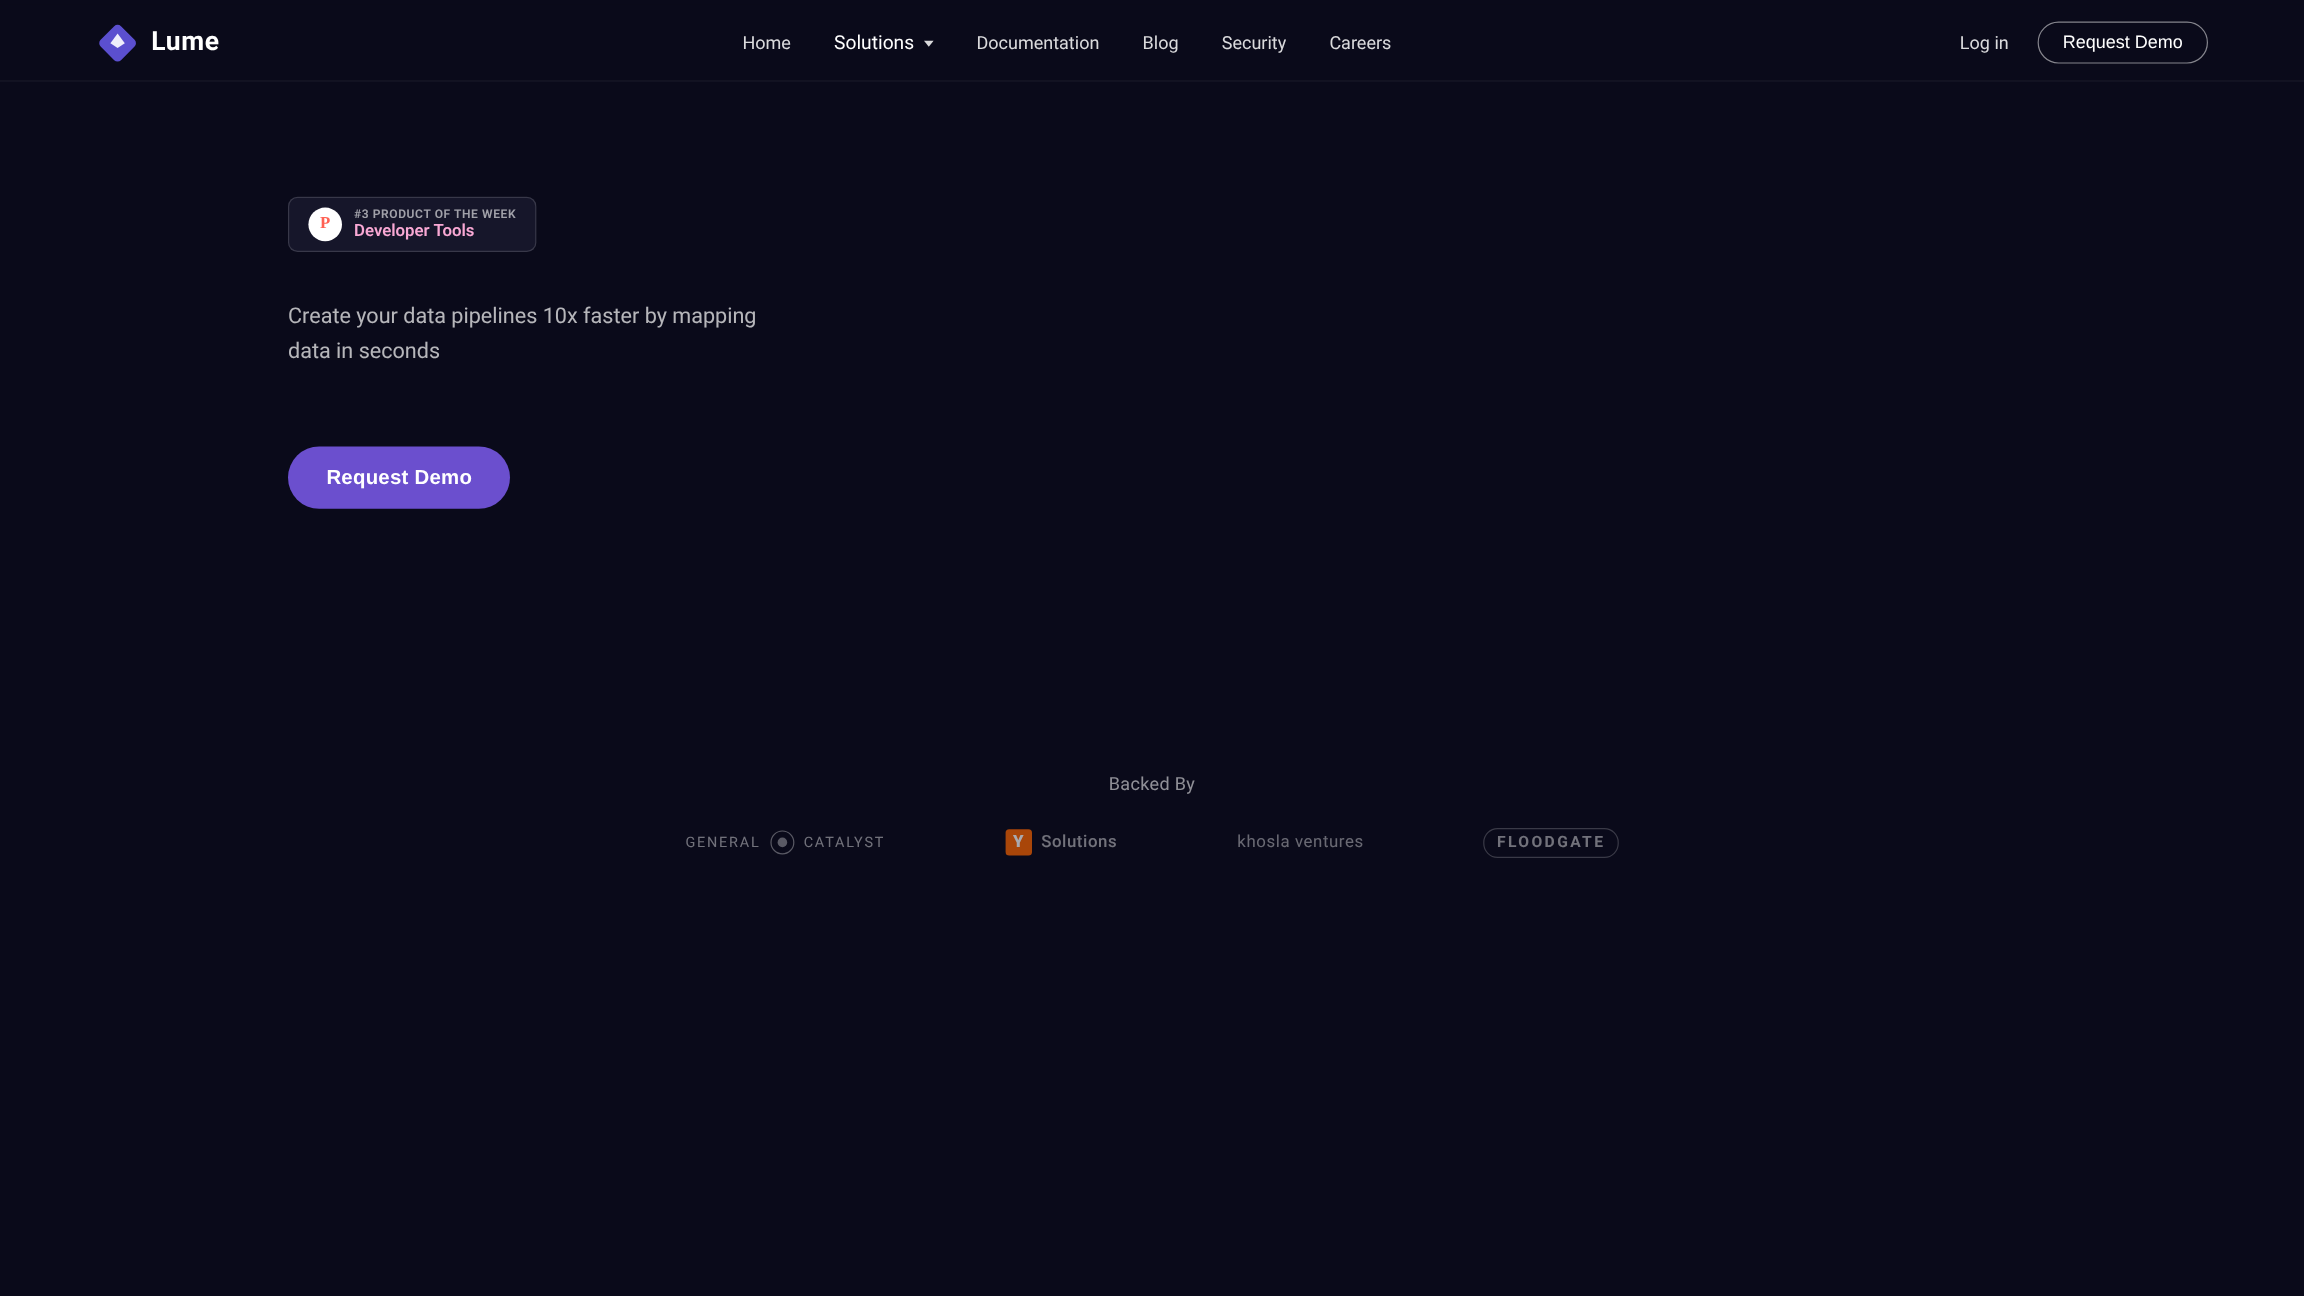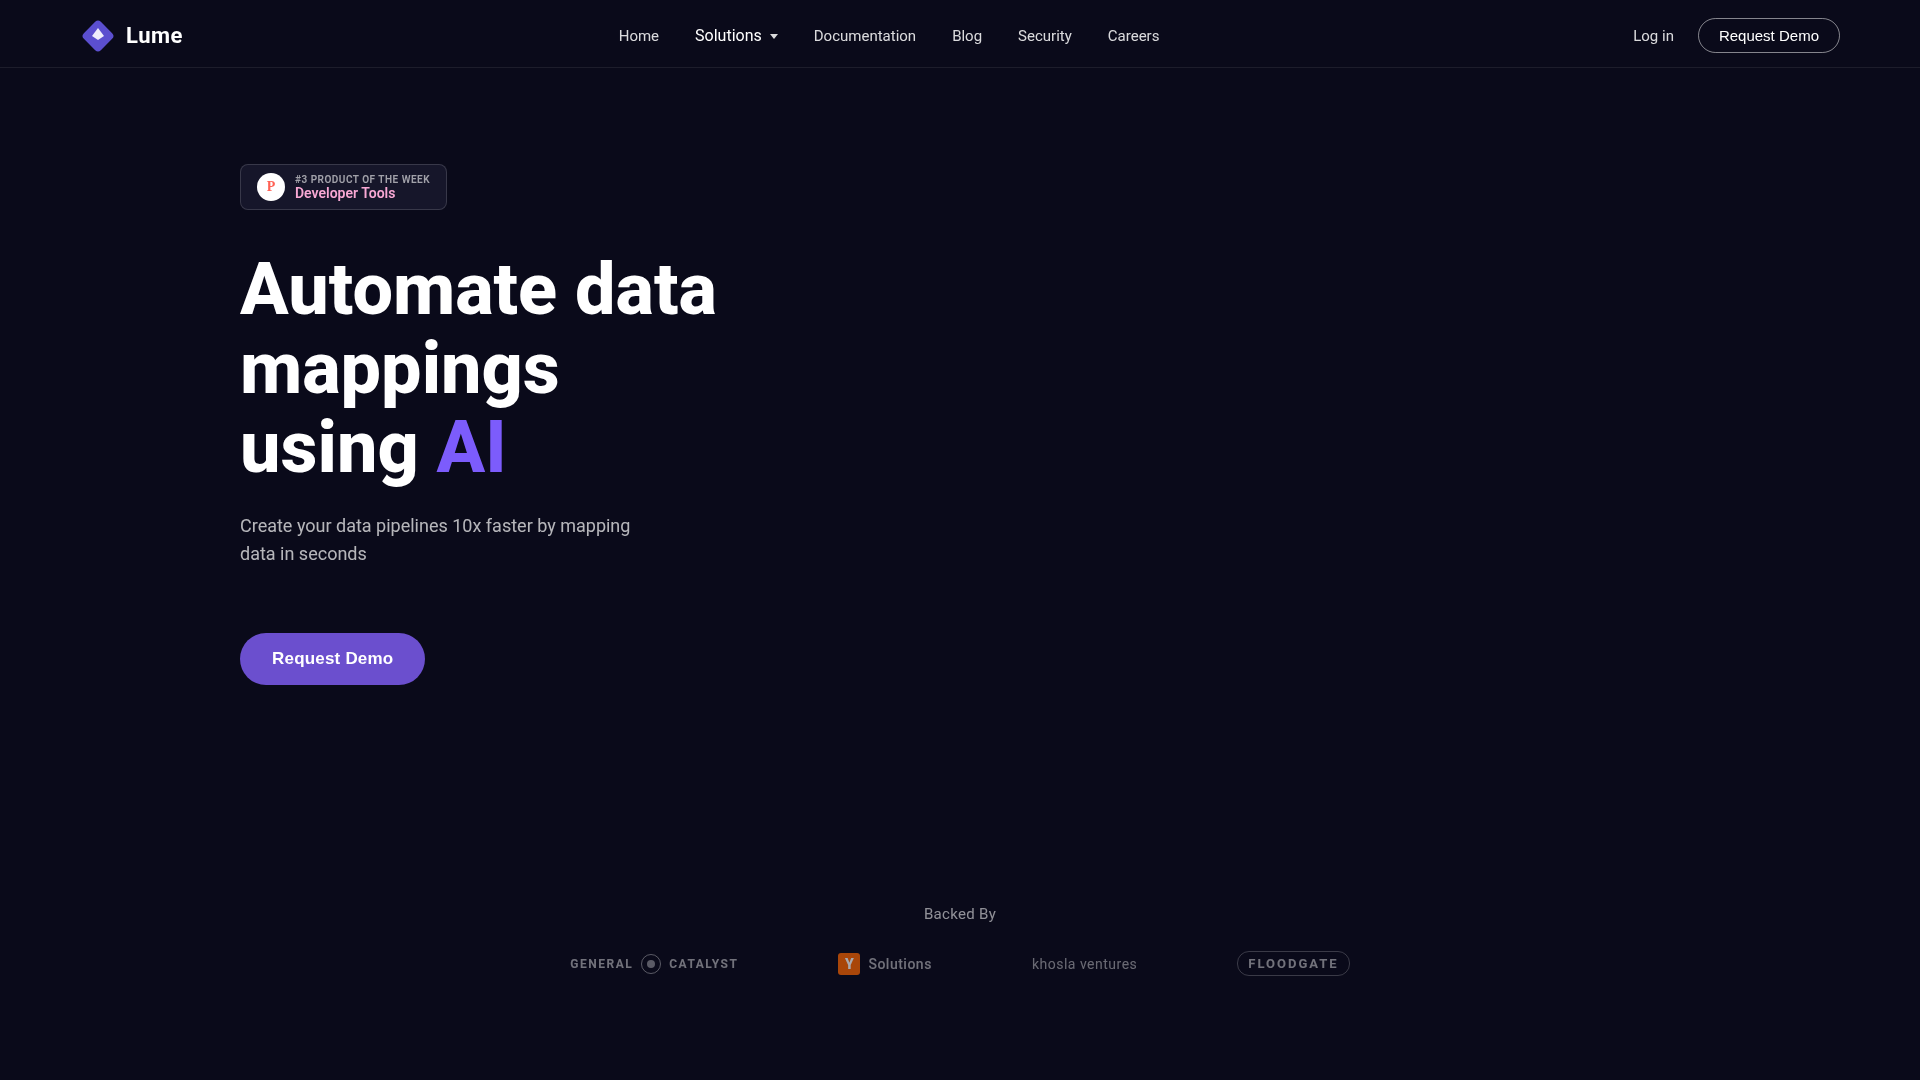--- a/index.html
+++ b/index.html
@@ -220,21 +220,21 @@
 
     
     .gc-logo {
       display: flex;
       align-items: center;
       gap: 8px;
     }
 
     .gc-text {
       font-size: 12px;
-      font-weight: 700;
+      font-weight: 400;
       letter-spacing: 1.5px;
       text-transform: uppercase;
       color: rgba(255,255,255,0.65);
     }
 
     .gc-icon {
       width: 20px;
       height: 20px;
       border: 1.5px solid rgba(255,255,255,0.5);
       border-radius: 50%;
@@ -354,24 +354,20 @@
     <div class="ph-icon">
       <span class="ph-icon-inner">P</span>
     </div>
     <div class="ph-text">
       <span class="ph-rank">#3 PRODUCT OF THE WEEK</span>
       <span class="ph-category">Developer Tools</span>
     </div>
   </div>
 
   
-  <h1 class="hero-headline">
-    <span>Automate data mappings</span><br>
-    <span>using </span><span class="ai-highlight">AI</span>
-  </h1>
 
   
   <p class="hero-sub">Create your data pipelines 10x faster by mapping data in seconds</p>
 
   
   <button class="btn-request-demo-hero">Request Demo</button>
 
 </section>
 
 <section class="backed-section">

